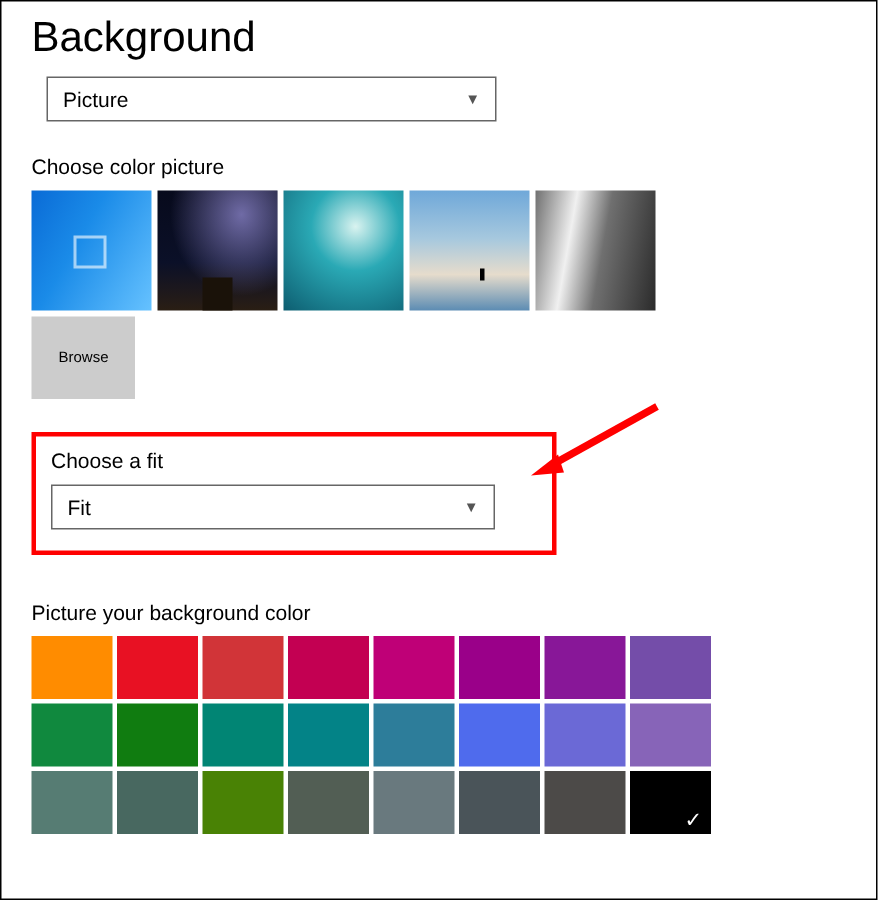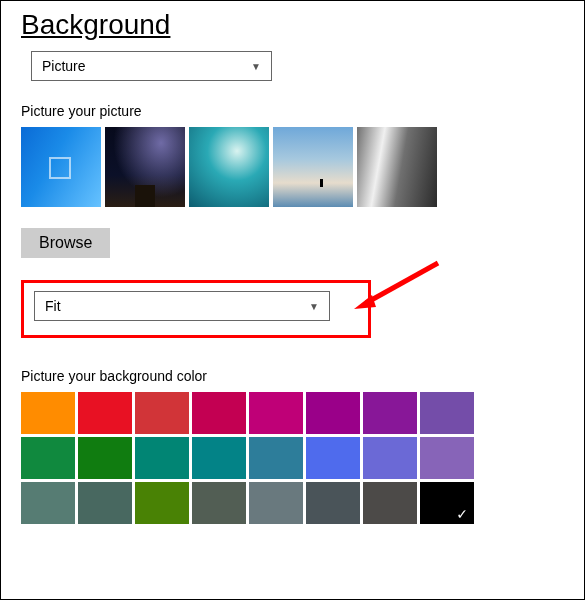--- a/index.html
+++ b/index.html
@@ -10,34 +10,33 @@
       height: 600px;
       border: 1px solid #000;
       padding: 8px 20px 20px 20px;
       color: #000;
       overflow: hidden;
     }
     .page-title {
       font-size: 28px;
       font-weight: 300;
       margin-bottom: 10px;
-      text-decoration: underline;
     }
     .dropdown {
       display: flex;
       align-items: center;
       justify-content: space-between;
       border: 1px solid #666;
       padding: 6px 10px;
       background: #fff;
       cursor: pointer;
       font-size: 14px;
     }
     .dropdown .chev { color: #555; font-size: 10px; }
-    .picture-dropdown { width: 241px; margin-left: 10px; }
+    .picture-dropdown { width: 300px; margin-left: 10px; }
     .section-label {
       font-size: 14px;
       margin-top: 22px;
       margin-bottom: 8px;
     }
     .thumb-row {
       display: flex;
       gap: 4px;
     }
     .thumb {
@@ -68,25 +67,25 @@
       background:
         linear-gradient(to bottom, #6fa8d9 0%, #a6c8de 40%, #e6dccc 70%, #5c8cb3 100%);
       position:relative;
     }
     .thumb4::after{content:"";position:absolute;bottom:20px;right:30px;width:3px;height:8px;background:#000;}
     .thumb5 {
       background:
         linear-gradient(100deg, #707070 0%, #f0f0f0 30%, #707070 55%, #2b2b2b 100%);
     }
     .browse-btn {
-      margin-top: 21px;
-      padding: 6px 18px;
+      margin-top: 4px;
+      padding: 22px 18px;
       background: #ccc;
       border: none;
-      font-size: 16px;
+      font-size: 10px;
       cursor: pointer;
       color:#000;
     }
     .fit-highlight {
       border: 3px solid #ff0000;
       padding: 8px 10px 14px 10px;
       margin-top: 22px;
       width: 350px;
       position: relative;
     }
@@ -126,35 +125,36 @@
 
 
 
 <div class="page-title">Background</div>
 
 <div class="dropdown picture-dropdown">
   <span>Picture</span>
   <span class="chev">▼</span>
 </div>
 
-<div class="section-label">Picture your picture</div>
+<div class="section-label">Choose color picture</div>
 <div class="thumb-row">
   <div class="thumb thumb1"></div>
   <div class="thumb thumb2"></div>
   <div class="thumb thumb3"></div>
   <div class="thumb thumb4"></div>
   <div class="thumb thumb5"></div>
 </div>
 <button class="browse-btn">Browse</button>
 
 <div class="fit-highlight">
   <svg class="arrow" viewBox="0 0 100 60">
     <line x1="90" y1="8" x2="18" y2="48" stroke="#ff0000" stroke-width="5"></line>
     <polygon points="6,54 24,40 28,52" fill="#ff0000"></polygon>
   </svg>
+  <div class="section-label">Choose a fit</div>
   <div class="dropdown fit-dropdown">
     <span>Fit</span>
     <span class="chev">▼</span>
   </div>
 </div>
 
 <div class="colors-section">
   <div class="section-label">Picture your background color</div>
   <div class="color-grid" id="color-grid">
       <div class="swatch" style="background: rgb(255, 140, 0);"></div>

